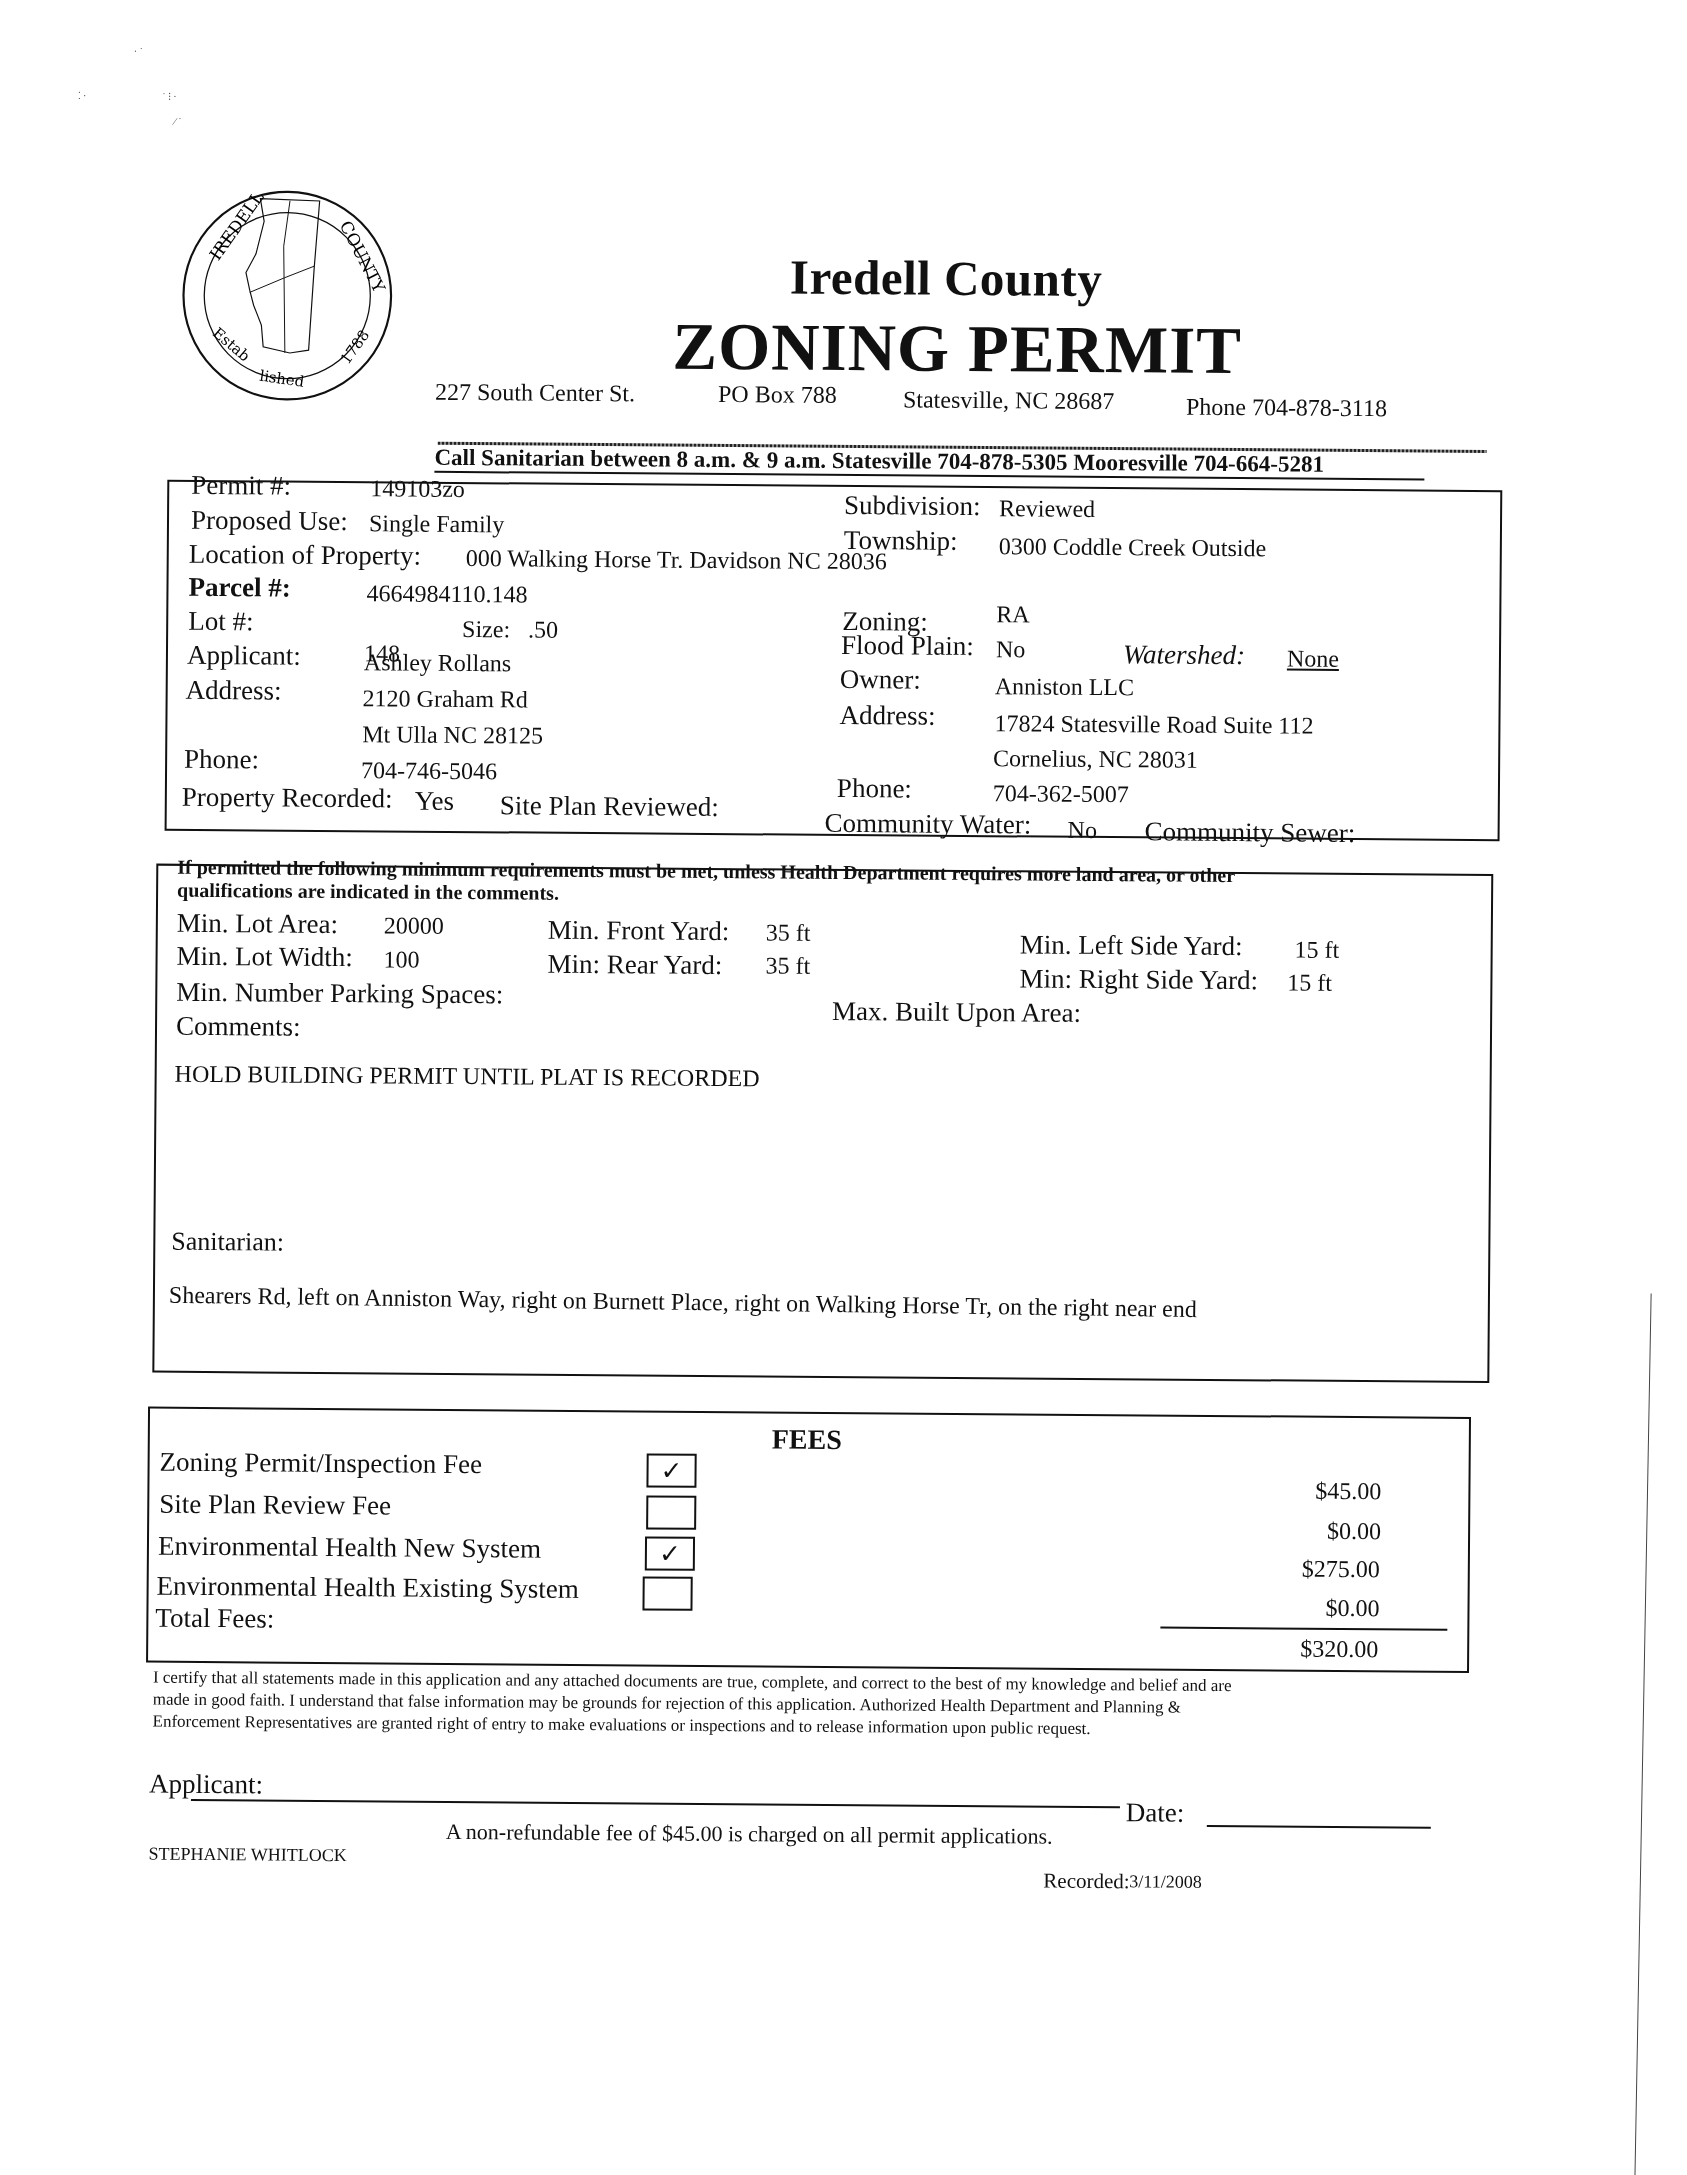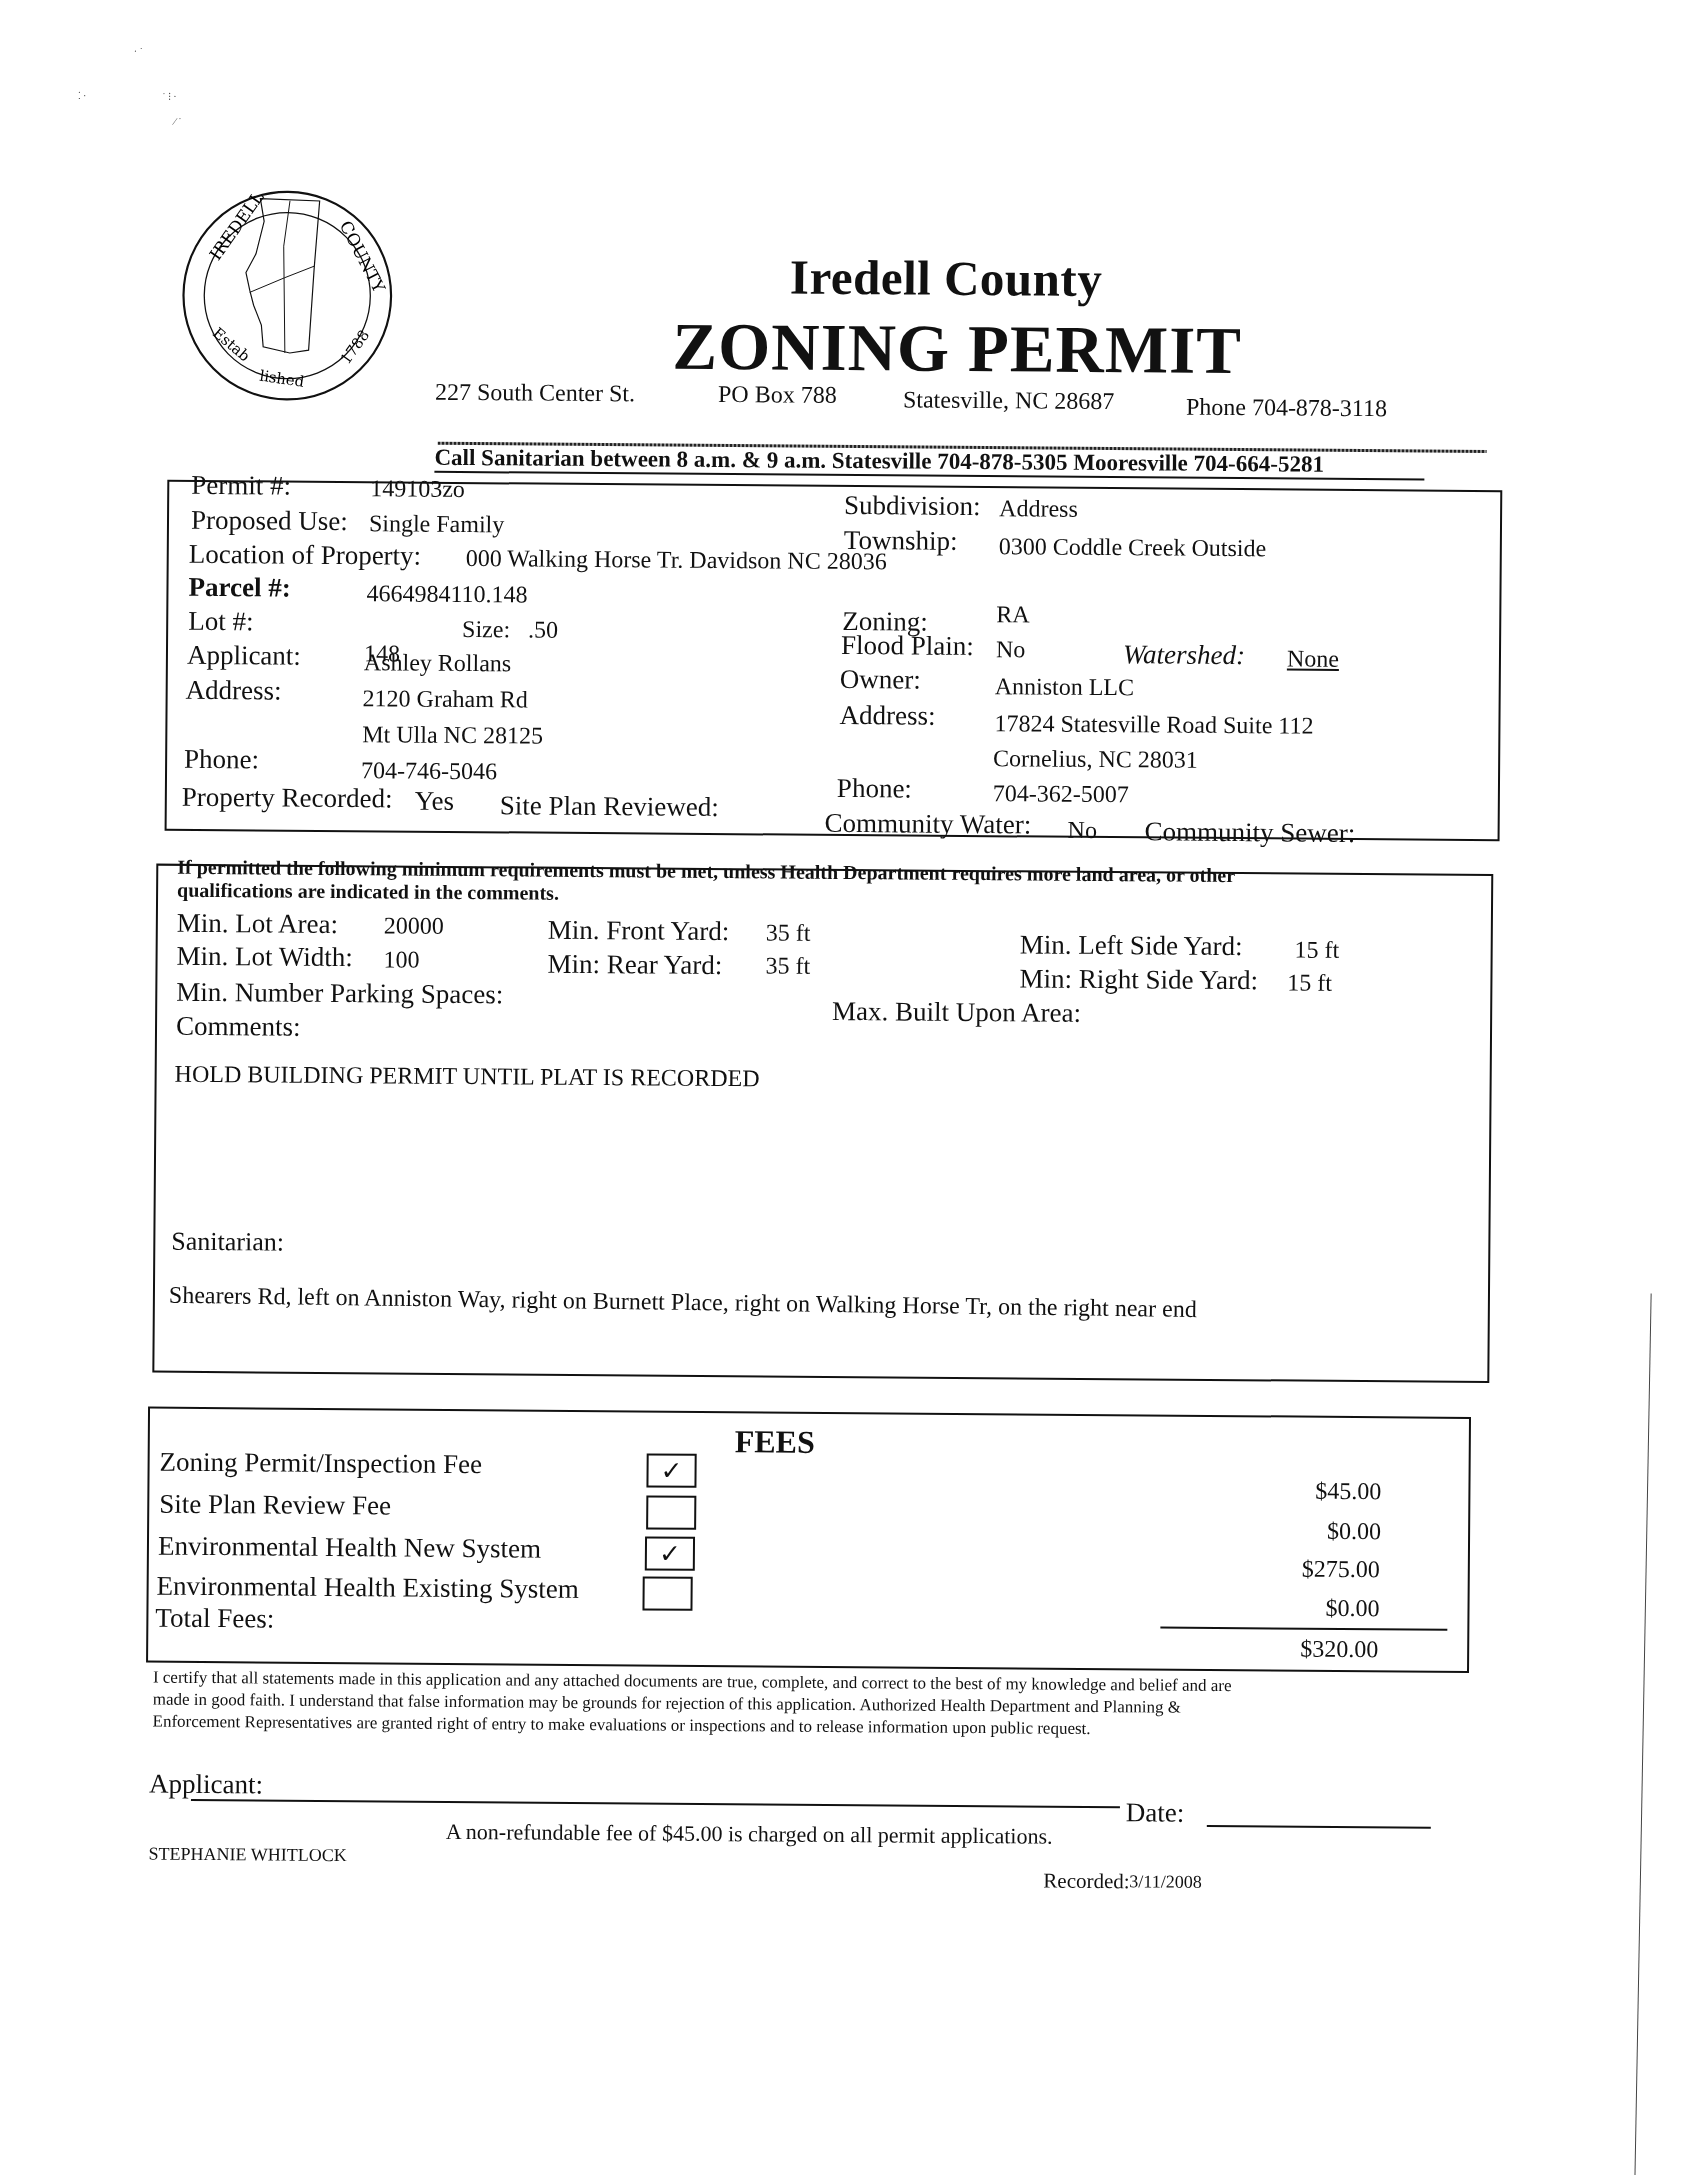--- a/index.html
+++ b/index.html
@@ -23,21 +23,21 @@
   .box1 { left: 166px; top: 485px; width: 1331px; height: 347px; }
   .box2 { left: 158px; top: 869px; width: 1333px; height: 505px; }
   .box3 { left: 154px; top: 1412px; width: 1319px; height: 252px; }
 
   .lbl { font-size: 27px; }
   .val { font-size: 24px; }
   .small-bold { font-size: 20px; font-weight: bold; }
 
   .chk { position: absolute; width: 46px; height: 30px; border: 2px solid #111; text-align: center;
          font-size: 26px; line-height: 30px; font-family: "DejaVu Sans", sans-serif; }
-  .fees-title { left: 741px; top: 1424px; font-size: 32px; font-weight: bold; }
+  .fees-title { left: 778px; top: 1424px; font-size: 28px; font-weight: bold; }
   .fee-amt { font-size: 24px; text-align: right; width: 139px; }
   .total-line { position: absolute; left: 1168px; top: 1624px; width: 287px; height: 2px; background:#111; }
 
   .cert { left: 161px; font-size: 17px; }
   .sigline { position: absolute; height: 2px; background:#111; }
 
   .specks { position:absolute; font-size: 10px; color:#444; }
 </style>
 </head>
 <body>
@@ -99,21 +99,21 @@
 
   <div class="abs lbl" style="left:185px;top:749px;">Phone:</div>
   <div class="abs val" style="left:362px;top:761px;">704-746-5046</div>
 
   <div class="abs lbl" style="left:183px;top:787px;">Property Recorded:</div>
   <div class="abs lbl" style="left:416px;top:789px;">Yes</div>
   <div class="abs lbl" style="left:501px;top:793px;">Site Plan Reviewed:</div>
   <div class="abs lbl" style="left:743px;top:793px;"></div>
 
   <div class="abs lbl" style="left:843px;top:490px;">Subdivision:</div>
-  <div class="abs val" style="left:998px;top:494px;">Address</div>
+  <div class="abs val" style="left:998px;top:494px;">Reviewed</div>
 
   <div class="abs lbl" style="left:843px;top:525px;">Township:</div>
   <div class="abs val" style="left:998px;top:532px;">0300 Coddle Creek Outside</div>
 
   <div class="abs lbl" style="left:842px;top:594px;margin-top:12px;">Zoning:</div>
   <div class="abs val" style="left:996px;top:600px;">RA</div>
 
   <div class="abs lbl" style="left:841px;top:630px;">Flood Plain:</div>
   <div class="abs val" style="left:996px;top:635px;">No</div>
   <div class="abs lbl" style="left:1123px;top:637px;font-style:italic;">Watershed:</div>

